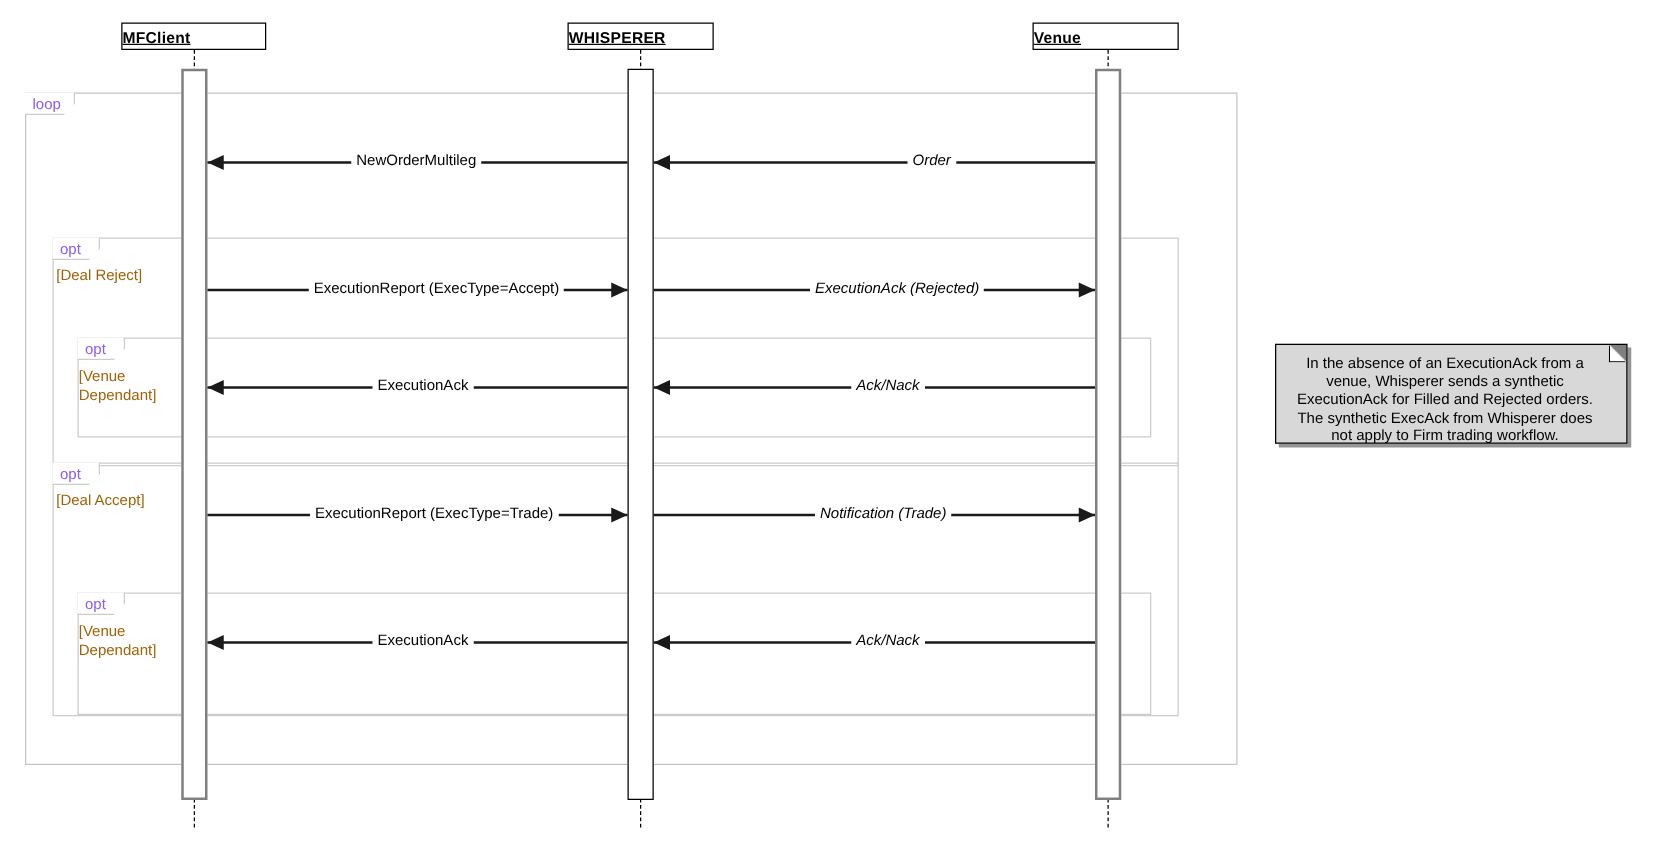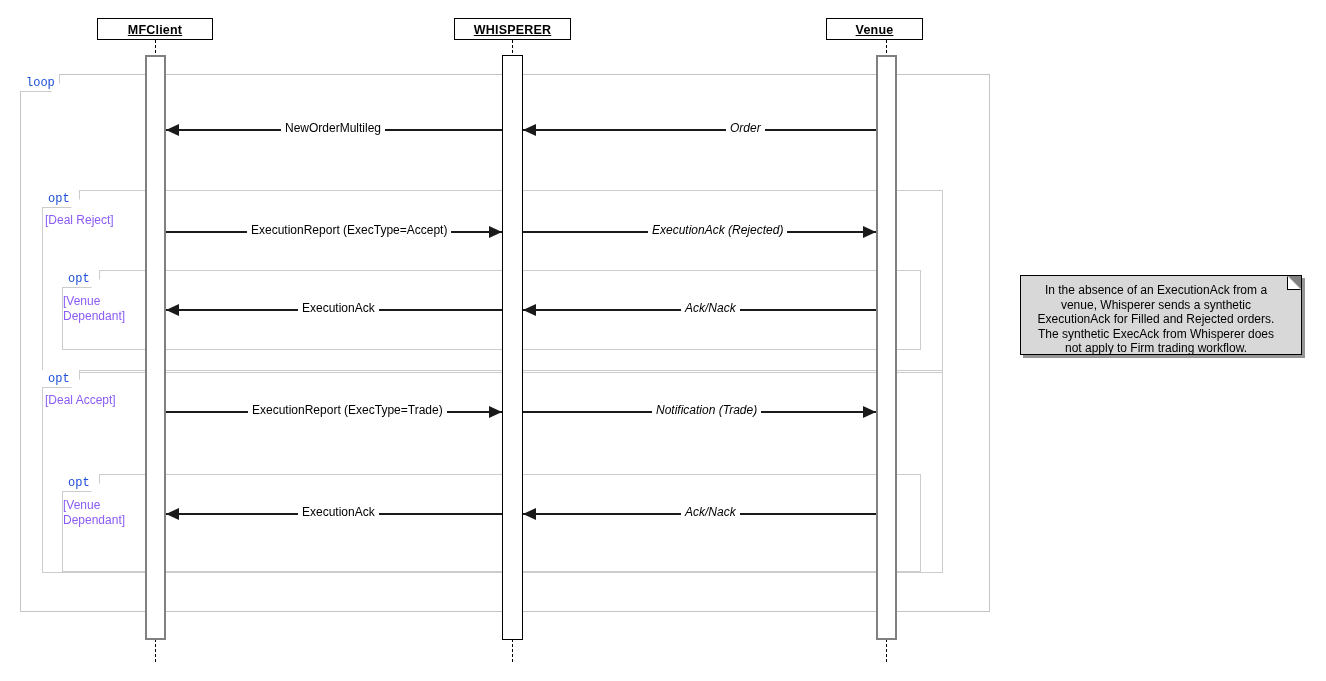--- a/index.html
+++ b/index.html
@@ -19,21 +19,21 @@
     background: #ffffff;
   }
 
   
   .participant-box {
     position: absolute;
     border: 1px solid #000000;
     background: #ffffff;
     height: 22px;
     line-height: 22px;
-    text-align: center;
+    text-align: left;
     font-size: 12.5px;
     font-weight: bold;
     box-sizing: border-box;
     z-index: 6;
   }
   .participant-box span {
     text-decoration: underline;
     letter-spacing: 0.2px;
   }
 
@@ -63,45 +63,44 @@
     z-index: 1;
   }
   .fragment.loop { border-color: #c4c4c4; }
   .frag-tab {
     position: absolute;
     box-sizing: border-box;
     border-right: 1px solid #cccccc;
     border-bottom: 1px solid #cccccc;
     background: #ffffff;
     font-size: 12px;
-    color: #1d4ed8;
+    color: #8b5cf6;
     padding: 1px 12px 1px 6px;
     height: 18px;
     line-height: 16px;
     z-index: 3;
-    font-family: Liberation Mono, monospace;
   }
   .frag-tab::after {
     content: "";
     position: absolute;
     right: -1px;
     bottom: -1px;
     width: 9px;
     height: 9px;
     background: #ffffff;
     border-left: 1px solid #cccccc;
     transform: rotate(0deg);
     clip-path: polygon(100% 0, 0 100%, 100% 100%);
     border: none;
   }
   .frag-guard {
     position: absolute;
     font-size: 12px;
     line-height: 15px;
-    color: #8b5cf6;
+    color: #a16207;
     z-index: 3;
     white-space: pre-line;
   }
 
   
   .msg-line {
     position: absolute;
     height: 0;
     border-top: 2px solid #1a1a1a;
     z-index: 5;
@@ -213,21 +212,21 @@
   <div class="activation gray" style="left:145px; top:55px; width:21px; height:585px;"></div>
   <div class="activation black" style="left:502px; top:55px; width:21px; height:585px;"></div>
   <div class="activation gray" style="left:876px; top:55px; width:21px; height:585px;"></div>
 
   <div class="participant-box" style="left:97px; top:18px; width:116px;">
     <span>MFClient</span>
   </div>
   <div class="participant-box" style="left:454px; top:18px; width:117px;">
     <span>WHISPERER</span>
   </div>
-  <div class="participant-box" style="left:826px; top:18px; width:97px;">
+  <div class="participant-box" style="left:826px; top:18px; width:117px;">
     <span>Venue</span>
   </div>
 
   <div class="msg-line" style="left:166px; top:129px; width:336px;"></div>
   <div class="arrow-head left" style="left:166px; top:124px;"></div>
   <div class="msg-label" style="left:281px; top:122px;">NewOrderMultileg</div>
 
   <div class="msg-line" style="left:523px; top:129px; width:353px;"></div>
   <div class="arrow-head left" style="left:523px; top:124px;"></div>
   <div class="msg-label italic" style="left:706px; top:122px;margin-left:20px;">Order</div>

